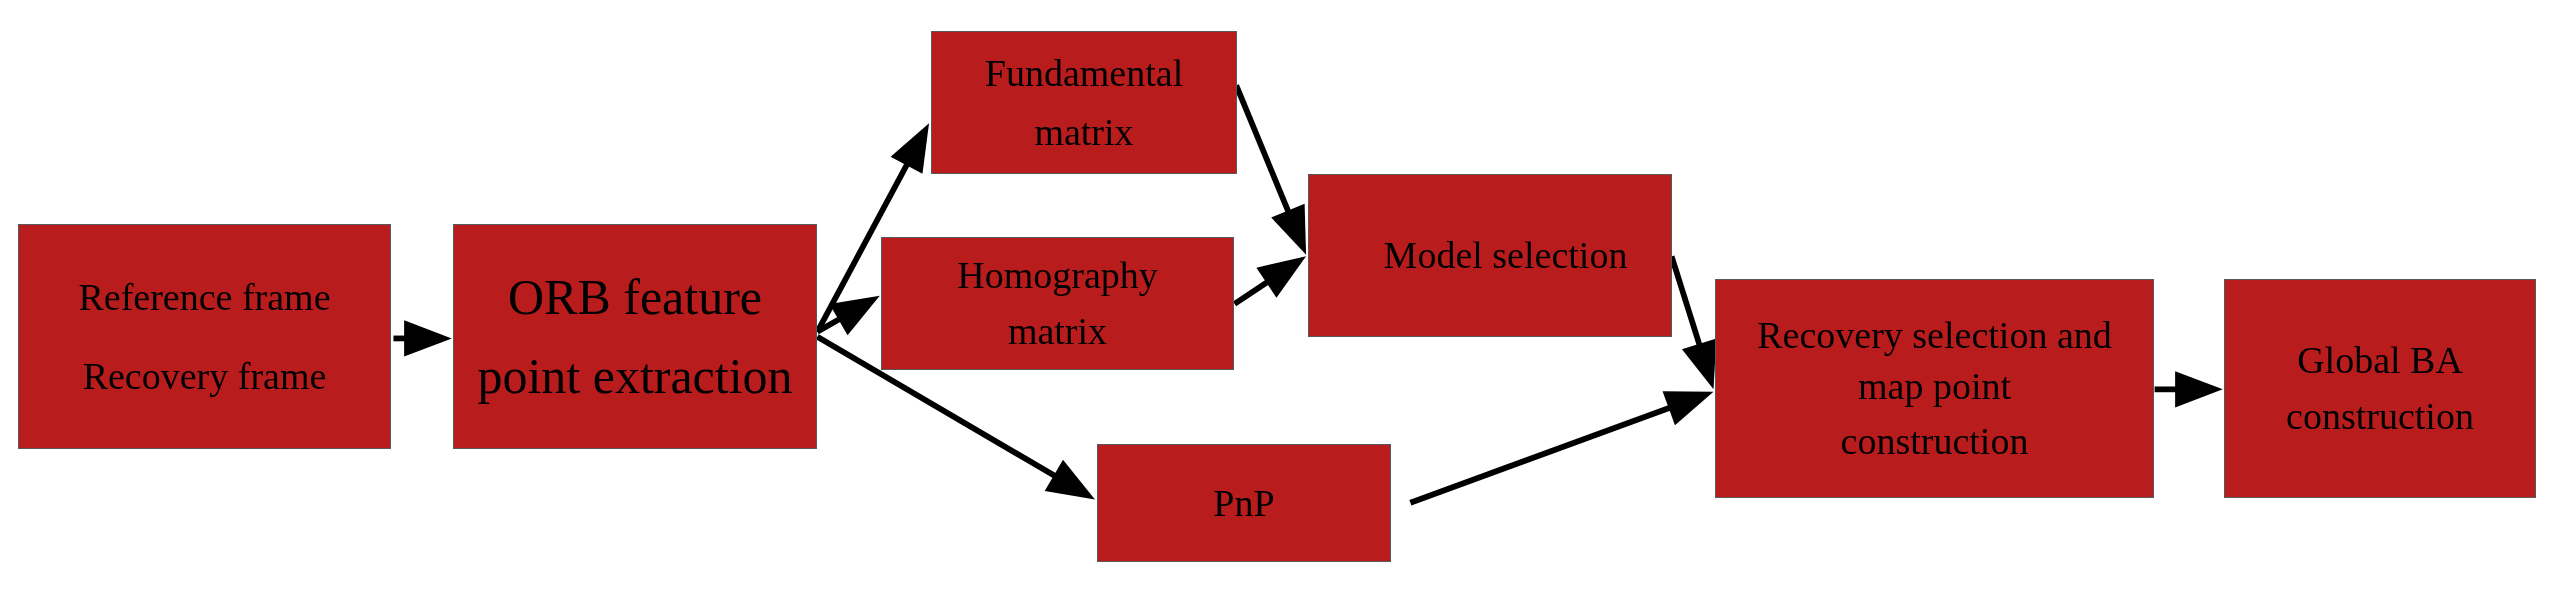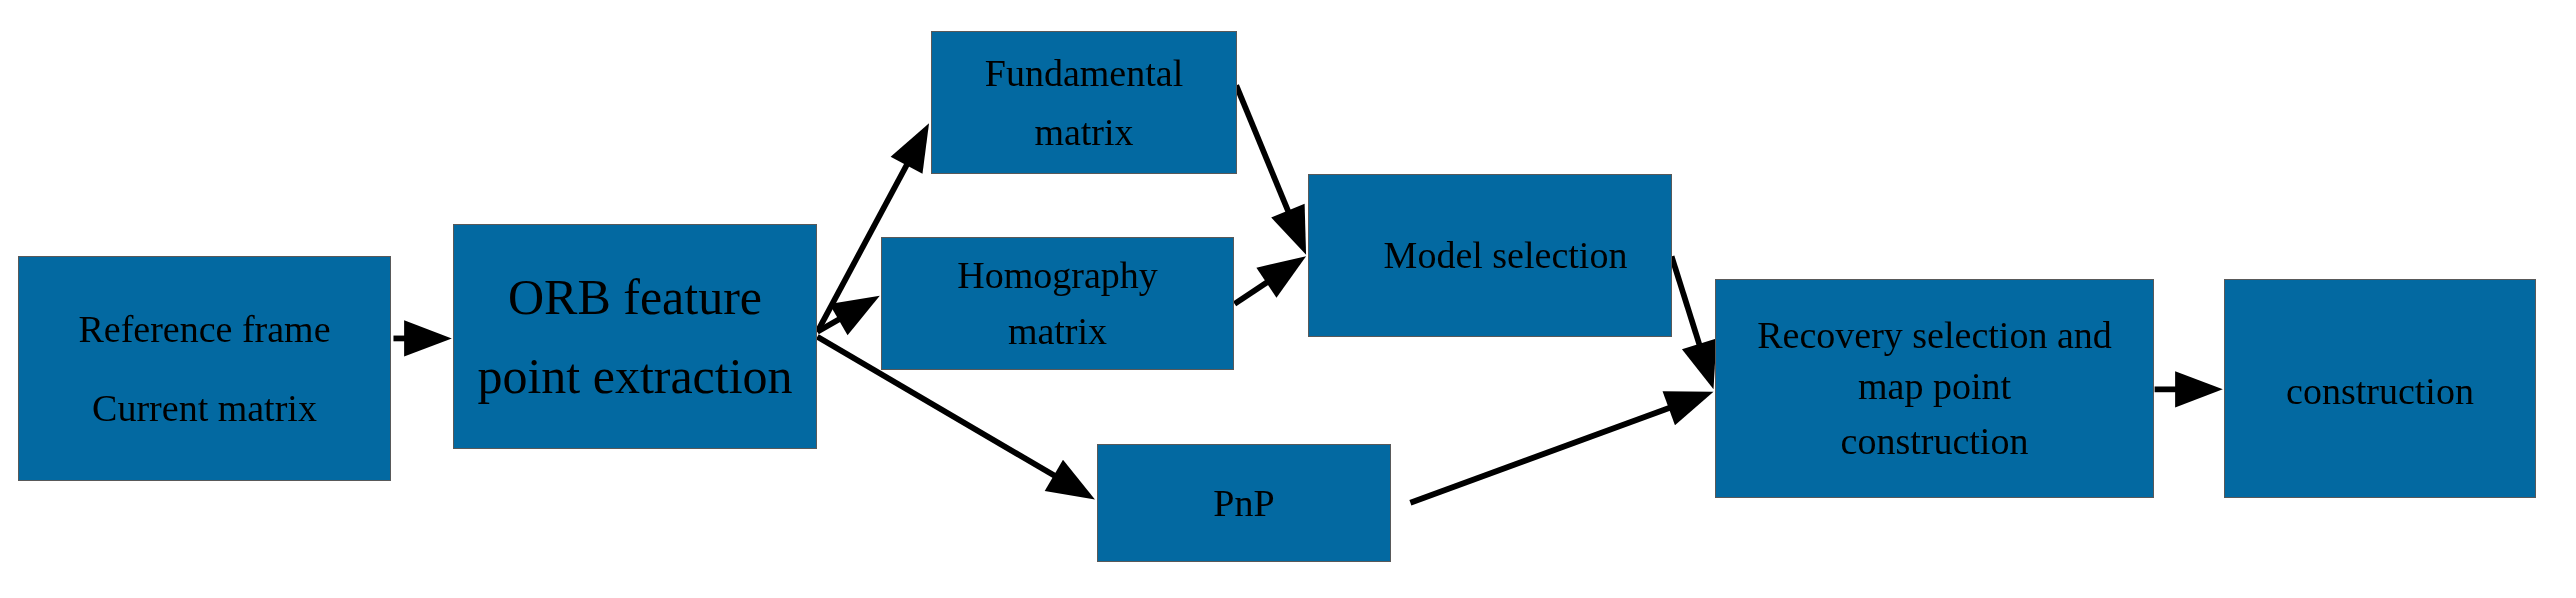--- a/index.html
+++ b/index.html
@@ -12,21 +12,21 @@
     width: 2576px;
     height: 598px;
     background: #ffffff;
     overflow: hidden;
     font-family: "Liberation Serif", "DejaVu Serif", serif;
   }
   .node {
     position: absolute;
     box-sizing: border-box;
     border: 1.6px solid #595959;
-    background: #0369a1;
+    background: #b91c1c;
     display: flex;
     flex-direction: column;
     align-items: center;
     justify-content: center;
     color: #000000;
     text-align: center;
     line-height: 1.34;
     z-index: 2;
   }
   .node .line {
@@ -78,23 +78,23 @@
       </g>
       <g>
         <line x1="1717" y1="612" x2="2042.8003488024654" y2="492.8047504381225" stroke="#000000" stroke-width="7"></line>
         <polygon points="2086,477 2039.0896682648192,517.5884315599319 2023.9720808892237,476.2670260666378" fill="#000000"></polygon>
       </g>
       <g>
         <line x1="2623" y1="474" x2="2660" y2="474" stroke="#000000" stroke-width="7"></line>
         <polygon points="2706,474 2648,496 2648,452" fill="#000000"></polygon>
       </g>
     </svg>
-<div class="node" style="left: 18px; top: 224px; width: 373px; height: 225px; font-size: 38px; border-color: rgb(89, 89, 89); color: rgb(0, 0, 0); margin-top: 32px;">
+<div class="node" style="left: 18px; top: 224px; width: 373px; height: 225px; font-size: 38px; border-color: rgb(89, 89, 89); color: rgb(0, 0, 0);">
       <span class="line">Reference frame</span>
-      <span class="line" style="margin-top: 28px;">Current matrix</span>
+      <span class="line" style="margin-top: 28px;">Recovery frame</span>
     </div>
     <div class="node" style="left: 453px; top: 224px; width: 364px; height: 225px; font-size: 50px; border-color: rgb(89, 89, 89); color: rgb(0, 0, 0); text-align: right;">
       <span class="line">ORB feature</span>
       <span class="line" style="margin-top: 12px; font-family: Liberation Serif, serif;">point extraction</span>
     </div>
     <div class="node" style="left: 931px; top: 31px; width: 306px; height: 143px; font-size: 38px; border-color: rgb(89, 89, 89); color: rgb(0, 0, 0);">
       <span class="line">Fundamental</span>
       <span class="line" style="margin-top: 8.2px;">matrix</span>
     </div>
     <div class="node" style="left: 881px; top: 237px; width: 353px; height: 133px; font-size: 38px; border-color: rgb(89, 89, 89); color: rgb(0, 0, 0);">
@@ -106,16 +106,17 @@
     </div>
     <div class="node" style="left: 1097px; top: 444px; width: 294px; height: 118px; font-size: 38px; border-color: rgb(89, 89, 89); color: rgb(0, 0, 0);">
       <span class="line">PnP</span>
     </div>
     <div class="node" style="left: 1715px; top: 279px; width: 439px; height: 219px; font-size: 38px; border-color: rgb(89, 89, 89); color: rgb(0, 0, 0);">
       <span class="line">Recovery selection and</span>
       <span class="line" style="">map point</span>
       <span class="line" style="margin-top: 5px;">construction</span>
     </div>
     <div class="node" style="left: 2224px; top: 279px; width: 312px; height: 219px; font-size: 38px; border-color: rgb(89, 89, 89); color: rgb(0, 0, 0);">
+      <span class="line">Global BA</span>
       <span class="line" style="margin-top: 5px;">construction</span>
     </div>
   </div>
 
 
 </body></html>

